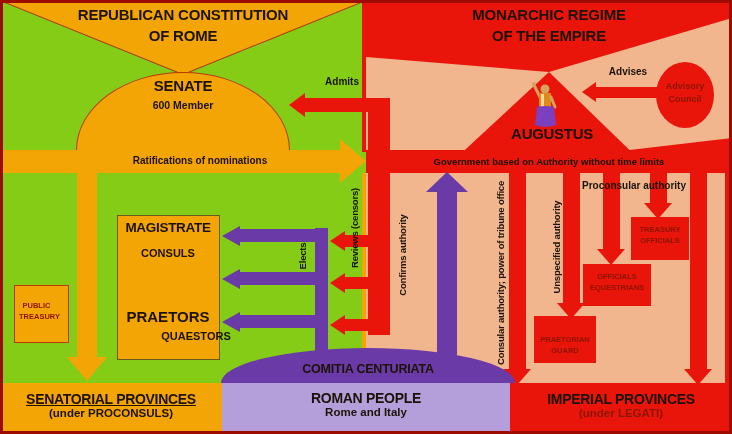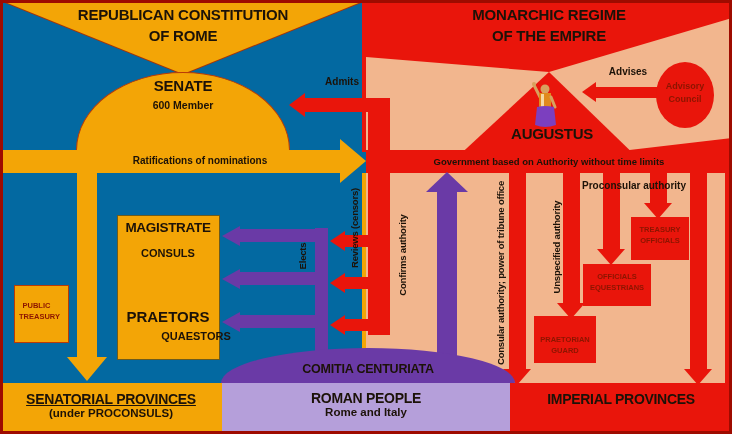--- a/index.html
+++ b/index.html
@@ -1,18 +1,18 @@
 <!DOCTYPE html>
 <html><head>
 <meta charset="utf-8">
 <style>
   html,body{margin:0;padding:0;background:#555;}
   .stage{
     position:relative; width:732px; height:434px; overflow:hidden;
-    background:#0369a1;
+    background:#84cc16;
     font-family:"Liberation Sans", sans-serif;
     color:#1C1208;
   }
   .abs{position:absolute;}
   .ctr{text-align:center;}
   .b{font-weight:bold;}
   .vlabel{
     position:absolute; white-space:nowrap; font-weight:bold;
     transform:translate(-50%,-50%) rotate(-90deg);
     font-size:9.5px; letter-spacing:-0.2px;
@@ -147,20 +147,21 @@
   <div class="abs" style="left:0;top:383px;width:222px;height:51px;background:#F3A506;">
     <div class="ctr bandline1" style="margin-top:8px;text-decoration:underline;">SENATORIAL PROVINCES</div>
     <div class="ctr bandline2">(under PROCONSULS)</div>
   </div>
   <div class="abs" style="left:222px;top:383px;width:288px;height:51px;background:#B59FDA;">
     <div class="ctr bandline1" style="margin-top:7px;">ROMAN PEOPLE</div>
     <div class="ctr" style="font-size:11.5px;font-weight:bold;">Rome and Italy</div>
   </div>
   <div class="abs" style="left:510px;top:383px;width:222px;height:51px;background:#E9150B;">
     <div class="ctr bandline1" style="margin-top:8px;">IMPERIAL PROVINCES</div>
+    <div class="ctr bandline2" style="color:#8C1500;">(under LEGATI)</div>
   </div>
 
   <svg class="abs" style="left:526px;top:80px;" width="38" height="50" viewBox="0 0 38 50">
     <line x1="14" y1="17" x2="8" y2="5" stroke="#D8A15E" stroke-width="3" stroke-linecap="round"></line>
     <circle cx="8" cy="4" r="2" fill="#D8A15E"></circle>
     <circle cx="19" cy="9" r="4.5" fill="#D8A15E"></circle>
     <rect x="13" y="13" width="12" height="15" fill="#E08A1C"></rect>
     <rect x="15" y="14" width="3" height="13" fill="#F5D7A0"></rect>
     <line x1="25" y1="17" x2="29" y2="27" stroke="#D8A15E" stroke-width="3" stroke-linecap="round"></line>
     <path d="M11,27 Q19,25 28,27 L30,45 Q19,49 9,45 Z" fill="#7C3FBF"></path>

